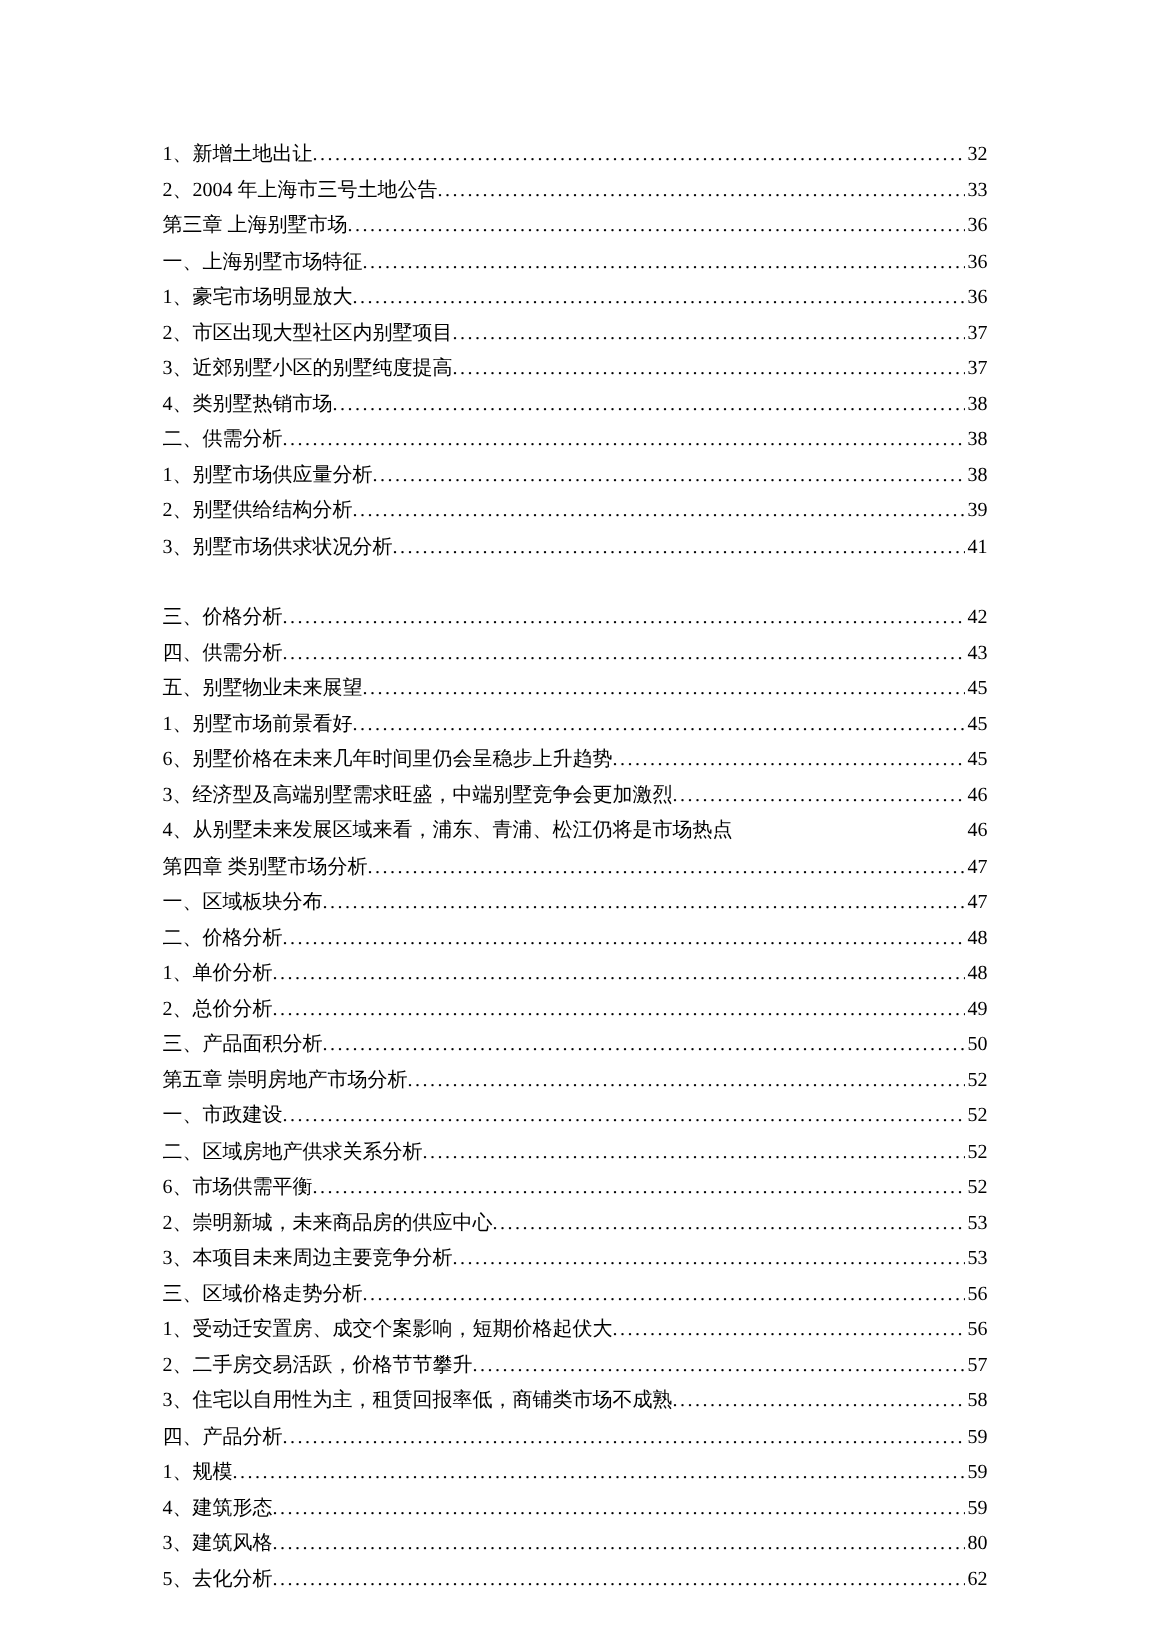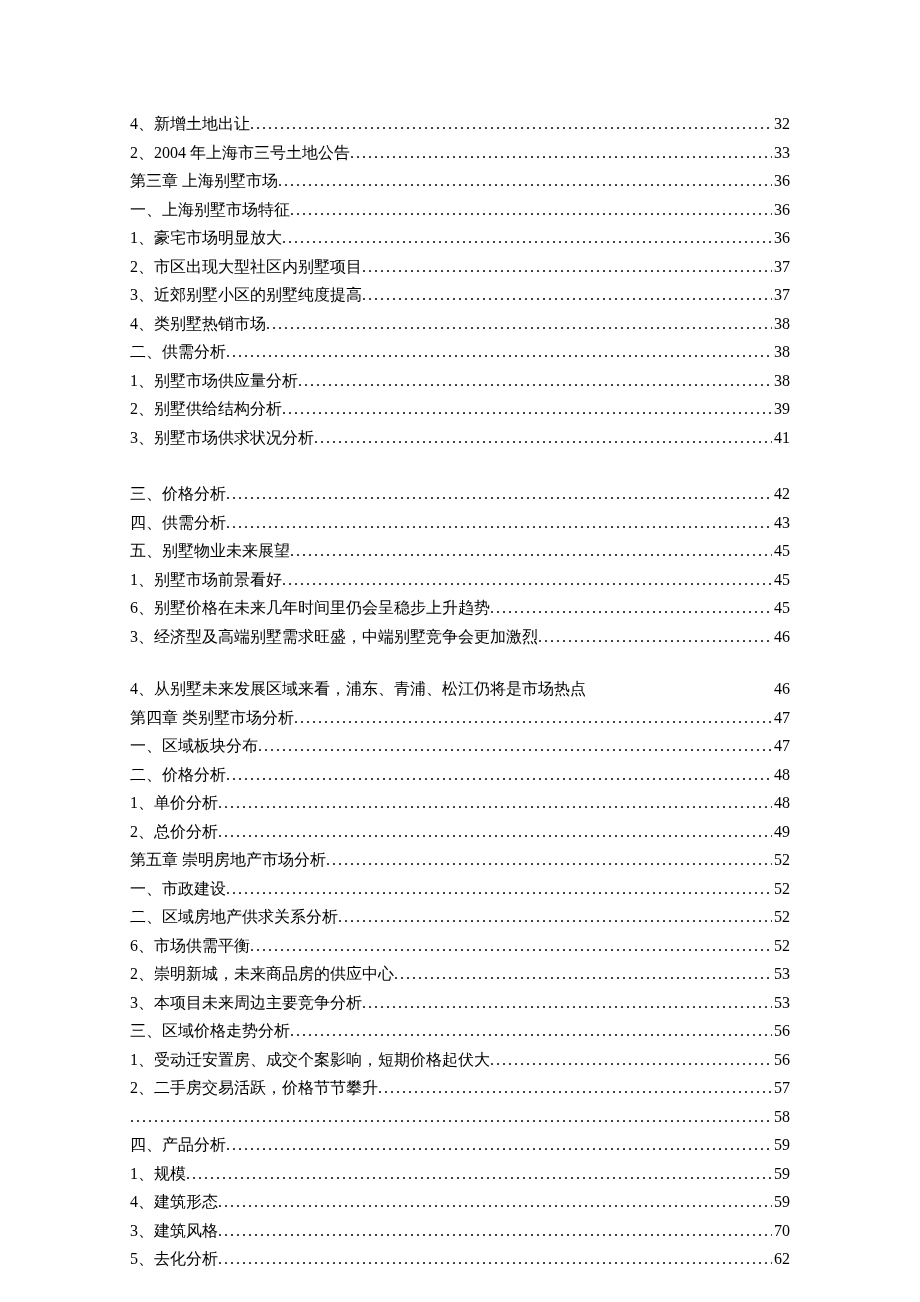--- a/index.html
+++ b/index.html
@@ -34,38 +34,37 @@
   }
   .toc-page {
     flex: 0 0 auto;
     padding-left: 2px;
   }
   .toc-full {
     display: flex;
     align-items: flex-start;
     line-height: 28.5px;
     white-space: nowrap;
-    margin-top: 24px;
   }
   .toc-full .toc-title {
     flex: 1 1 auto;
   }
   .toc-full .toc-page {
     padding-left: 24px;
   }
   .gap {
     height: 28px;
   }
 </style>
 </head>
 <body>
 
 <div class="page" id="toc-container">
     <div class="toc-line">
-      <span class="toc-title">4、新增土地出让</span>
+      <span class="toc-title">1、新增土地出让</span>
       <span class="toc-dots"></span>
       <span class="toc-page">32</span>
     </div>
     <div class="toc-line">
       <span class="toc-title">2、2004 年上海市三号土地公告</span>
       <span class="toc-dots"></span>
       <span class="toc-page">33</span>
     </div>
     <div class="toc-line">
       <span class="toc-title">第三章   上海别墅市场</span>
@@ -171,20 +170,25 @@
       <span class="toc-title">1、单价分析</span>
       <span class="toc-dots"></span>
       <span class="toc-page">48</span>
     </div>
     <div class="toc-line">
       <span class="toc-title">2、总价分析</span>
       <span class="toc-dots"></span>
       <span class="toc-page">49</span>
     </div>
     <div class="toc-line">
+      <span class="toc-title">三、产品面积分析</span>
+      <span class="toc-dots"></span>
+      <span class="toc-page">50</span>
+    </div>
+    <div class="toc-line">
       <span class="toc-title">第五章   崇明房地产市场分析</span>
       <span class="toc-dots"></span>
       <span class="toc-page">52</span>
     </div>
     <div class="toc-line">
       <span class="toc-title">一、市政建设</span>
       <span class="toc-dots"></span>
       <span class="toc-page">52</span>
     </div>
     <div class="toc-line">
@@ -216,20 +220,21 @@
       <span class="toc-title">1、受动迁安置房、成交个案影响，短期价格起伏大</span>
       <span class="toc-dots"></span>
       <span class="toc-page">56</span>
     </div>
     <div class="toc-line">
       <span class="toc-title">2、二手房交易活跃，价格节节攀升</span>
       <span class="toc-dots"></span>
       <span class="toc-page">57</span>
     </div>
     <div class="toc-line">
+      <span class="toc-title">3、住宅以自用性为主，租赁回报率低，商铺类市场不成熟</span>
       <span class="toc-dots"></span>
       <span class="toc-page">58</span>
     </div>
     <div class="toc-line">
       <span class="toc-title">四、产品分析</span>
       <span class="toc-dots"></span>
       <span class="toc-page">59</span>
     </div>
     <div class="toc-line">
       <span class="toc-title">1、规模</span>
@@ -237,20 +242,20 @@
       <span class="toc-page">59</span>
     </div>
     <div class="toc-line">
       <span class="toc-title">4、建筑形态</span>
       <span class="toc-dots"></span>
       <span class="toc-page">59</span>
     </div>
     <div class="toc-line">
       <span class="toc-title">3、建筑风格</span>
       <span class="toc-dots"></span>
-      <span class="toc-page">70</span>
+      <span class="toc-page">80</span>
     </div>
     <div class="toc-line">
       <span class="toc-title">5、去化分析</span>
       <span class="toc-dots"></span>
       <span class="toc-page">62</span>
     </div>
   </div>
 
 </body></html>

